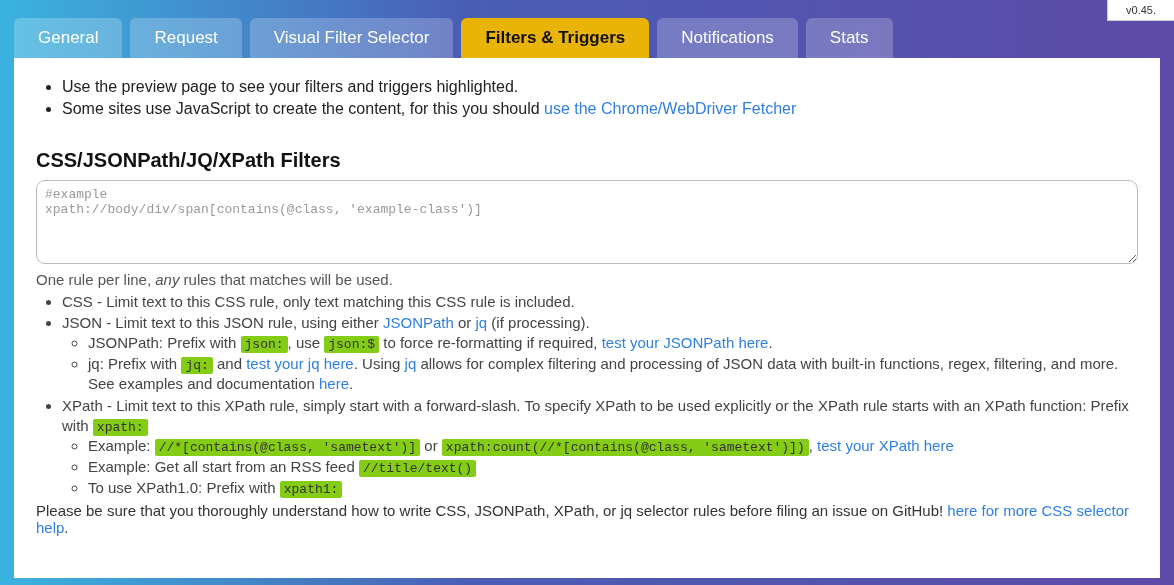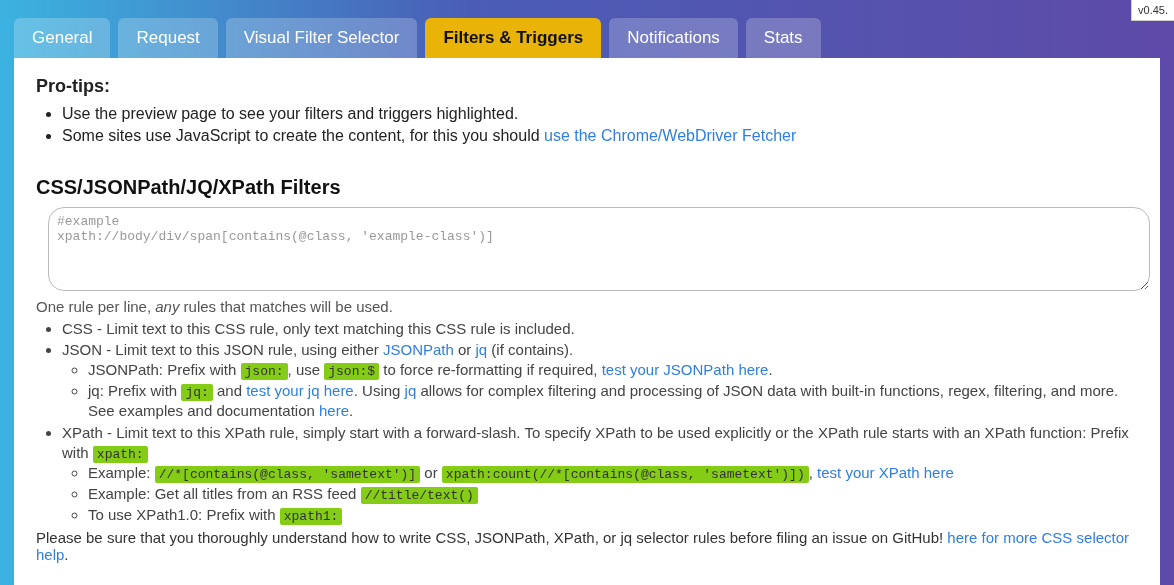--- a/index.html
+++ b/index.html
@@ -11,38 +11,38 @@
     overflow: hidden;
     position: relative;
   }
   .version-badge {
     position: absolute;
     top: 0;
     right: 0;
     background: #fff;
     color: #333;
     font-size: 11px;
-    padding: 4px 6px;
+    padding: 4px 18px;
     border: 1px solid #ccc;
     border-top: none;
     border-right: none;
     z-index: 10;
     text-align: center;
   }
   .tabs {
     display: flex;
     gap: 8px;
     padding: 18px 14px 0 14px;
   }
   .tab {
     background: rgba(255,255,255,0.22);
     color: #fff;
     font-size: 17px;
     font-weight: 500;
-    padding: 10px 18px;
+    padding: 10px 24px;
     border-radius: 6px 6px 0 0;
     cursor: pointer;
   }
   .tab.active {
     background: #eab308;
     color: #111;
     font-weight: 700;
   }
   .panel {
     background: #fff;
@@ -70,28 +70,27 @@
   .section-title {
     font-weight: 700;
     font-size: 20px;
     margin: 10px 0 8px 0;
     color: #111;
   }
   textarea.filter-input {
     width: 100%;
     min-height: 84px;
     border: 1px solid #bbb;
-    border-radius: 16px;
+    border-radius: 9px;
     padding: 6px 8px;
     font-family: "SFMono-Regular", Consolas, "Liberation Mono", Menlo, monospace;
     font-size: 13px;
     color: #333;
     resize: vertical;
     background: #fff;
-    margin-left: 12px;
   }
   textarea.filter-input::placeholder { color: #999; }
   .hint {
     color: #555;
     font-size: 15px;
     margin-top: 4px;
   }
   .hint em { font-style: italic; }
   ul.rules {
     padding-left: 26px;
@@ -124,57 +123,56 @@
   <div class="tab">General</div>
   <div class="tab">Request</div>
   <div class="tab">Visual Filter Selector</div>
   <div class="tab active">Filters &amp; Triggers</div>
   <div class="tab">Notifications</div>
   <div class="tab">Stats</div>
 </div>
 
 <div class="panel">
 
-  <div class="protips-title">Pro-tips:</div>
   <ul class="protips">
     <li>Use the preview page to see your filters and triggers highlighted.</li>
     <li>
       <span>Some sites use JavaScript to create the content, for this you should </span><a href="#">use the Chrome/WebDriver Fetcher</a>
     </li>
   </ul>
 
   <div class="section-title">CSS/JSONPath/JQ/XPath Filters</div>
   <textarea class="filter-input" placeholder="#example
 xpath://body/div/span[contains(@class, 'example-class')]" style=""></textarea>
 
   <div class="hint">
     <span>One rule per line, </span><em>any</em><span> rules that matches will be used.</span>
   </div>
 
   <ul class="rules">
     <li>CSS - Limit text to this CSS rule, only text matching this CSS rule is included.</li>
     <li>
-      <span>JSON - Limit text to this JSON rule, using either </span><a href="#">JSONPath</a><span> or </span><a href="#">jq</a><span> (if contains).</span>
+      <span>JSON - Limit text to this JSON rule, using either </span><a href="#">JSONPath</a><span> or </span><a href="#">jq</a><span> (if processing).</span>
       <ul>
         <li>
           <span>JSONPath: Prefix with </span><code class="inline">json:</code><span>, use </span><code class="inline">json:$</code><span> to force re-formatting if required, </span><a href="#">test your JSONPath here</a><span>.</span>
         </li>
         <li>
           <span>jq: Prefix with </span><code class="inline">jq:</code><span> and </span><a href="#">test your jq here</a><span>. Using </span><a href="#">jq</a><span> allows for complex filtering and processing of JSON data with built-in functions, regex, filtering, and more. See examples and documentation </span><a href="#">here</a><span>.</span>
         </li>
       </ul>
     </li>
     <li>
       <span>XPath - Limit text to this XPath rule, simply start with a forward-slash. To specify XPath to be used explicitly or the XPath rule starts with an XPath function: Prefix with </span><code class="inline">xpath:</code>
       <ul>
         <li>
           <span>Example: </span><code class="inline">//*[contains(@class, 'sametext')]</code><span> or </span><code class="inline">xpath:count(//*[contains(@class, 'sametext')])</code><span>, </span><a href="#">test your XPath here</a>
         </li>
         <li>
-          <span>Example: Get all titles from an RSS feed </span><code class="inline">//title/text()</code>
+          <span>Example: Get all start from an RSS feed </span><code class="inline">//title/text()</code>
         </li>
         <li>
           <span>To use XPath1.0: Prefix with </span><code class="inline">xpath1:</code>
         </li>
       </ul>
     </li>
   </ul>
 
   <div class="footer-note">
     <span>Please be sure that you thoroughly understand how to write CSS, JSONPath, XPath, or jq selector rules before filing an issue on GitHub! </span><a href="#">here for more CSS selector help</a><span>.</span>

